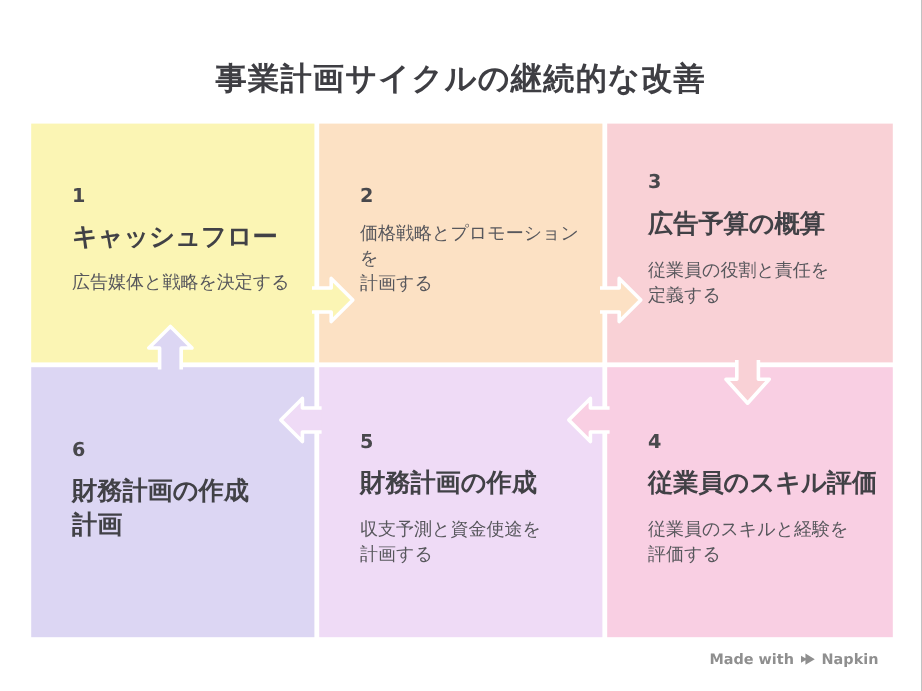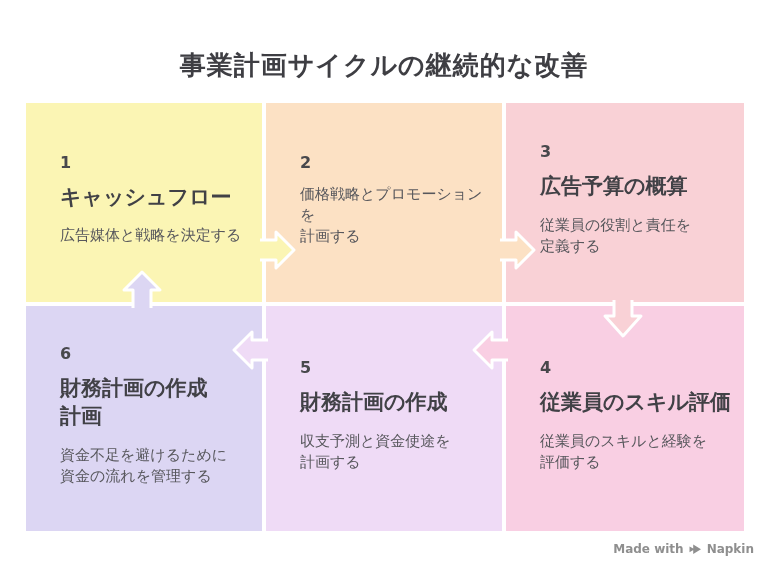--- a/index.html
+++ b/index.html
@@ -53,21 +53,21 @@
     font-size:15px;color:#57575C;
     line-height:1.4;
     margin:0;
     white-space:pre-line;
   }
 
   .arrow{position:absolute;overflow:visible;}
   .arrow path{stroke:#FFFFFF;stroke-width:3;stroke-linejoin:round;}
 
   .watermark{
-    position:absolute;right:14px;top:542px;
+    position:absolute;right:36px;top:542px;
     display:flex;align-items:center;gap:5px;
     font-size:12px;font-weight:600;color:#8F8F8F;
     cursor:pointer;
   }
   .watermark svg{display:block;}
 </style>
 </head>
 <body>
 
 <div class="page">
@@ -92,22 +92,20 @@
       <div class="cell-number">3</div>
       <div class="cell-title">広告予算の概算</div>
       <div class="cell-desc">従業員の役割と責任を
 定義する</div>
     </div>
 
     <div class="cell c6" style="background-color: rgb(220, 214, 243);">
       <div class="cell-number">6</div>
       <div class="cell-title">財務計画の作成
 計画</div>
-      <div class="cell-desc">資金不足を避けるために
-資金の流れを管理する</div>
     </div>
 
     <div class="cell c5" style="background-color: rgb(239, 219, 246);">
       <div class="cell-number">5</div>
       <div class="cell-title">財務計画の作成</div>
       <div class="cell-desc">収支予測と資金使途を
 計画する</div>
     </div>
 
     <div class="cell c4" style="background-color: rgb(249, 207, 227);">

